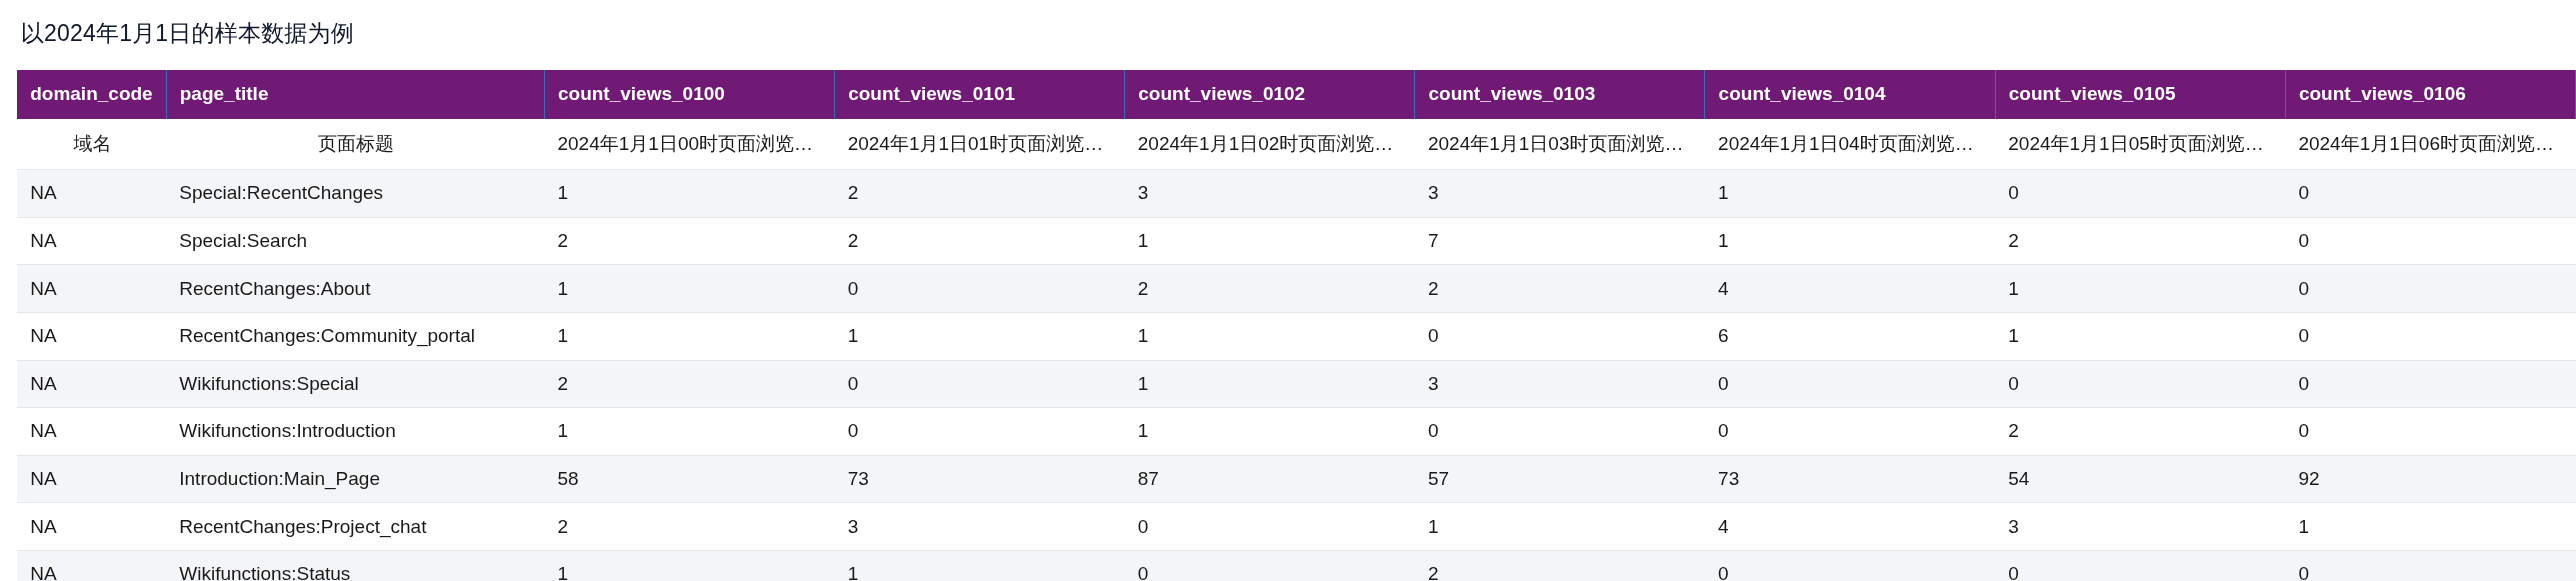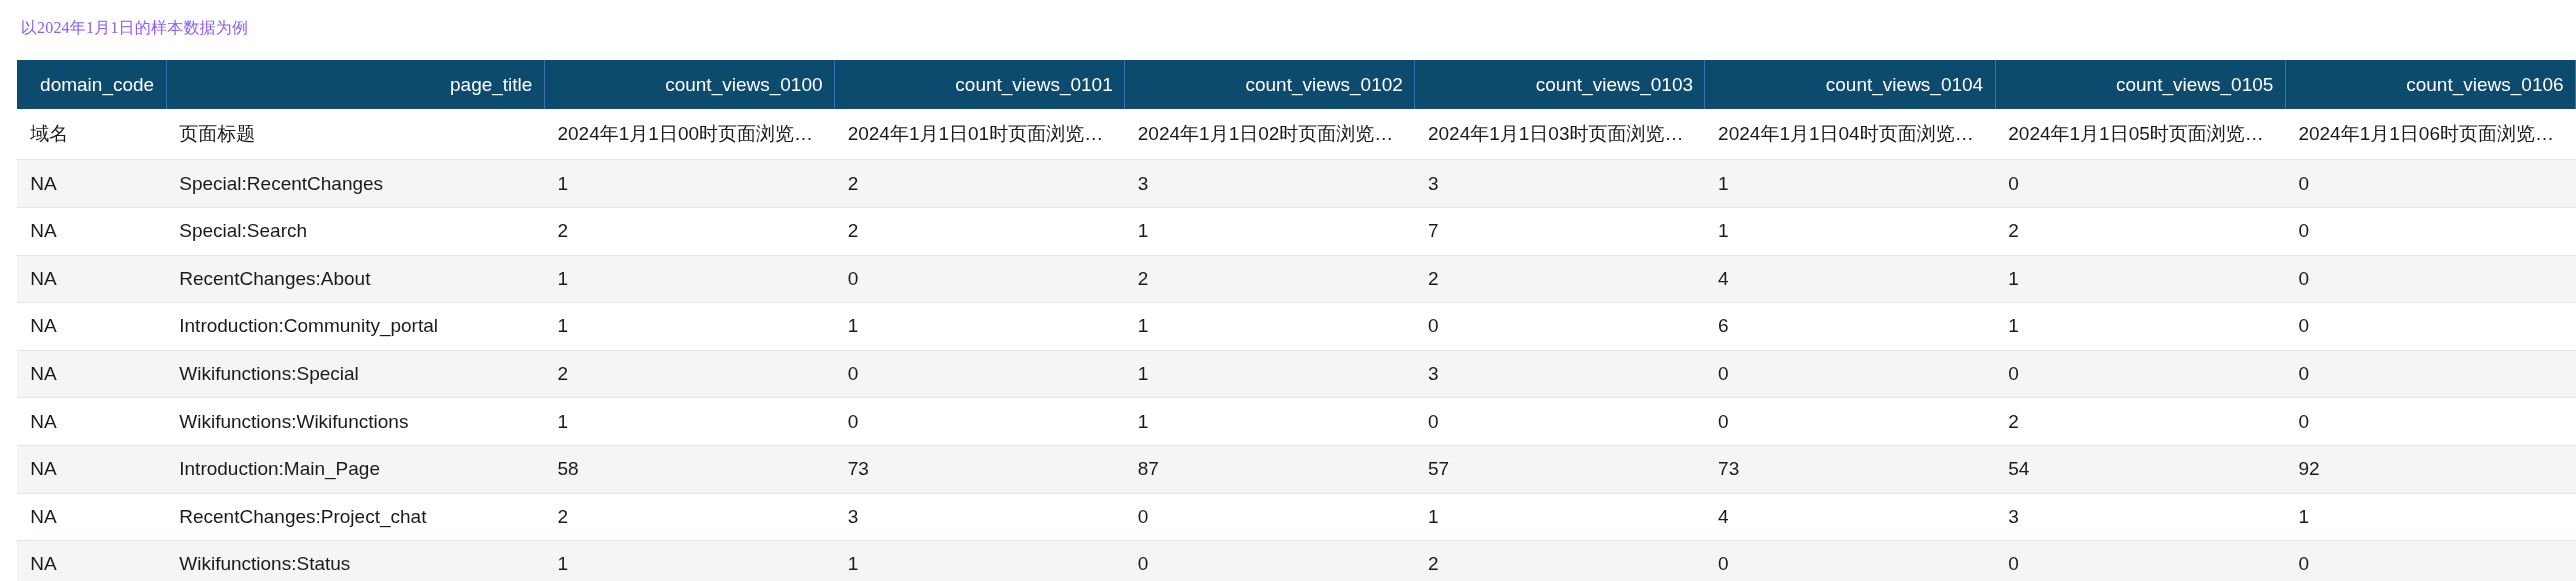--- a/index.html
+++ b/index.html
@@ -12,66 +12,65 @@
     color: #1a1a1a;
     width: 2576px;
     height: 582px;
     overflow: hidden;
   }
   .page {
     padding: 17px 0 0 17px;
     box-sizing: border-box;
   }
   .caption {
-    font-size: 16px;
+    font-size: 23px;
     line-height: 1.4;
-    color: #8b5cf6;
+    color: #0f172a;
     margin: 0 0 21px 3.8px;
     letter-spacing: 0.2px;
-    font-family: Liberation Serif, serif;
   }
   .table-wrap {
     width: 2559px;
     overflow: hidden;
   }
   table.data {
     border-collapse: collapse;
     table-layout: fixed;
     width: 2559px;
     font-size: 19px;
   }
   table.data col.c-domain { width: 149px; }
   table.data col.c-title  { width: 378px; }
   table.data col.c-hour   { width: 290px; }
 
   table.data thead th {
-    background: #0c4a6e;
+    background: #701a75;
     color: #ffffff;
-    font-weight: normal;
-    text-align: right;
+    font-weight: bold;
+    text-align: left;
     padding: 13.2px 11.4px 13.2px 13.2px;
     font-size: 19px;
     border-right: 0.9px solid #3b6cb5;
     white-space: nowrap;
     overflow: hidden;
     text-overflow: ellipsis;
   }
   table.data tbody td {
     padding: 12.3px 11.4px 12.3px 13.2px;
     border-bottom: 0.9px solid #e3e6ea;
     white-space: nowrap;
     overflow: hidden;
     text-overflow: ellipsis;
     color: #1a1a1a;
     font-size: 19px;
     vertical-align: middle;
   }
   table.data tbody tr.odd td { background: #f4f5f7; }
   table.data tbody tr.even td { background: #ffffff; }
-  table.data tbody tr.desc td { background: #ffffff; }
+  table.data tbody tr.desc td { background: #ffffff; text-align: center; }
 </style>
 </head>
 <body>
 
 <div class="page">
 
   <div class="caption">以2024年1月1日的样本数据为例</div>
 
   <div class="table-wrap">
     <table class="data">
@@ -143,21 +142,21 @@
           <td>0</td>
           <td>2</td>
           <td>2</td>
           <td>4</td>
           <td>1</td>
           <td>0</td>
         </tr>
 
         <tr class="even">
           <td>NA</td>
-          <td>Introduction:Community_portal</td>
+          <td>RecentChanges:Community_portal</td>
           <td>1</td>
           <td>1</td>
           <td>1</td>
           <td>0</td>
           <td>6</td>
           <td>1</td>
           <td>0</td>
         </tr>
 
         <tr class="odd">
@@ -167,21 +166,21 @@
           <td>0</td>
           <td>1</td>
           <td>3</td>
           <td>0</td>
           <td>0</td>
           <td>0</td>
         </tr>
 
         <tr class="even">
           <td>NA</td>
-          <td>Wikifunctions:Wikifunctions</td>
+          <td>Wikifunctions:Introduction</td>
           <td>1</td>
           <td>0</td>
           <td>1</td>
           <td>0</td>
           <td>0</td>
           <td>2</td>
           <td>0</td>
         </tr>
 
         <tr class="odd">

